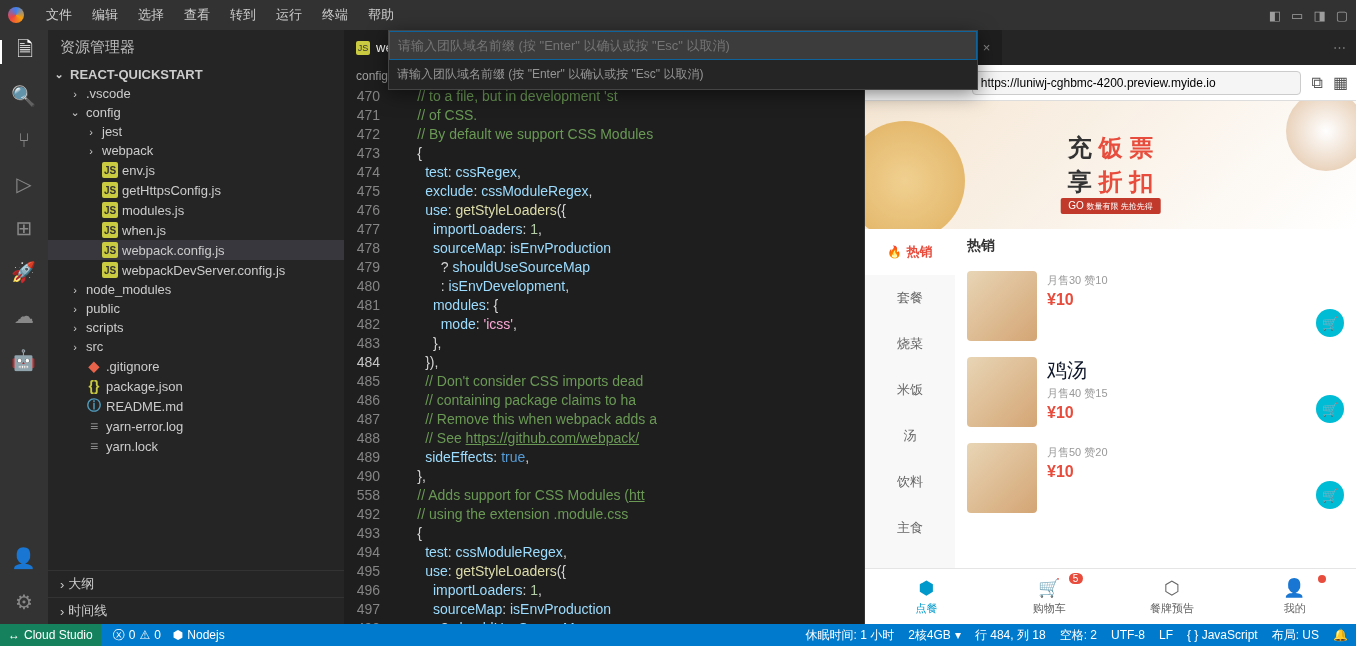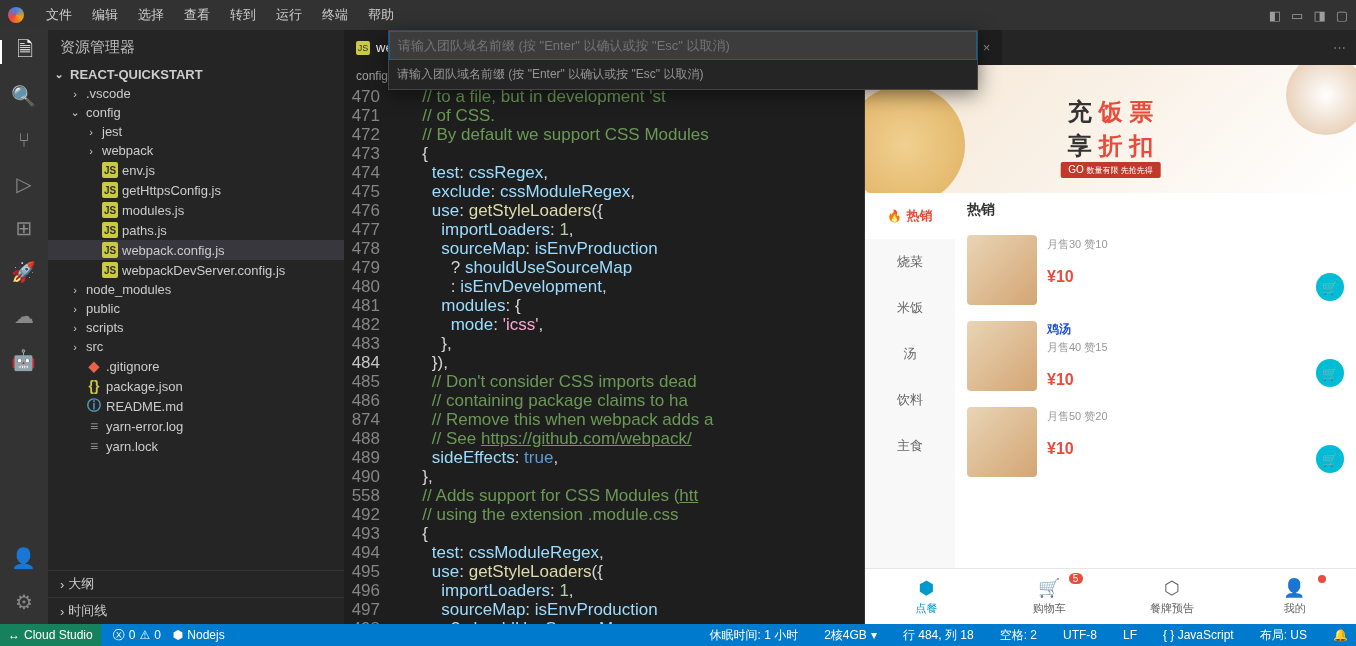--- a/index.html
+++ b/index.html
@@ -29,21 +29,21 @@
 .tree-item .file-icon.git{background:none;color:#e8634a;font-size:14px}
 .indent-1{padding-left:20px}
 .indent-2{padding-left:36px}
 .sidebar-section{padding:4px 12px;border-top:1px solid #333;display:flex;align-items:center;gap:4px}
 .editor-area{flex:1;display:flex;flex-direction:column;background:#1e1e1e;min-width:0}
 .tabs{height:35px;background:#252526;display:flex;align-items:center}
 .tab{padding:0 12px;height:100%;display:flex;align-items:center;gap:6px;background:#1e1e1e;border-right:1px solid #252526;font-size:13px}
 .tab-rest{margin-left:auto;padding:0 10px;color:#888}
 .breadcrumb{padding:4px 12px;font-size:12px;color:#a0a0a0;display:flex;gap:4px;align-items:center;white-space:nowrap;overflow:hidden}
 .breadcrumb .sep{color:#666}
-.code-area{flex:1;display:flex;overflow:hidden;font-family:Consolas,Monaco,monospace;font-size:17px;line-height:19px}
+.code-area{flex:1;display:flex;overflow:hidden;font-family:Consolas,Monaco,monospace;font-size:14px;line-height:19px}
 .line-numbers{width:50px;text-align:right;color:#858585;padding-right:14px;user-select:none}
 .line-numbers .ln.current{color:#c6c6c6}
 .code{flex:1;white-space:pre;overflow:hidden}
 .code .c{color:#6a9955}
 .code .p{color:#d4d4d4}
 .code .k{color:#9cdcfe}
 .code .v{color:#9cdcfe}
 .code .f{color:#dcdcaa}
 .code .n{color:#b5cea8}
 .code .s{color:#f9a8d4}
@@ -61,34 +61,34 @@
 .food-main{flex:1;display:flex;overflow:hidden}
 .cat-list{width:90px;background:#f8f8f8;display:flex;flex-direction:column}
 .cat-item{padding:14px 0;text-align:center;font-size:13px;color:#666;cursor:pointer}
 .cat-item.active{background:#fff;color:#e74c3c;font-weight:bold;display:flex;align-items:center;justify-content:center;gap:4px}
 .cat-item.active::before{content:"🔥";font-size:12px}
 .product-area{flex:1;overflow-y:auto;background:#fff}
 .section-title{padding:8px 12px;font-size:14px;font-weight:bold;color:#333}
 .product{display:flex;padding:8px 12px;gap:10px;position:relative}
 .product-img{width:70px;height:70px;background:linear-gradient(135deg,#e8d5b5,#d4a574);border-radius:4px}
 .product-info{flex:1}
-.product-name{font-size:12px;color:#1d4ed8;font-weight:700}
+.product-name{font-size:20px;color:#0f172a;font-weight:400}
 .product-sales{font-size:11px;color:#999;margin-top:2px}
-.product-price{color:#e74c3c;font-size:16px;font-weight:bold;margin-top:16px}
+.product-price{color:#e74c3c;font-size:16px;font-weight:bold;margin-top:3px}
 .product-add{width:28px;height:28px;border-radius:50%;background:#00bcd4;color:#fff;display:flex;align-items:center;justify-content:center;position:absolute;right:12px;bottom:12px;cursor:pointer}
 .bottom-nav{height:56px;border-top:1px solid #e5e5e5;display:flex}
 .nav-item{flex:1;display:flex;flex-direction:column;align-items:center;justify-content:center;gap:2px;font-size:11px;color:#666;cursor:pointer;position:relative}
 .nav-item.active{color:#0099cc}
 .nav-item .nav-icon{font-size:18px}
 .nav-badge{position:absolute;top:4px;right:28px;background:#e74c3c;color:#fff;font-size:10px;border-radius:8px;padding:0 4px;min-width:14px;text-align:center}
 .nav-dot{position:absolute;top:6px;right:30px;width:8px;height:8px;background:#e74c3c;border-radius:50%}
 .status-bar{height:22px;background:#007acc;display:flex;align-items:center;color:#fff;font-size:12px;padding:0 8px;gap:12px}
 .status-bar .sb-item{display:flex;align-items:center;gap:4px;cursor:pointer}
 .status-bar .cs{background:#16825d;height:100%;display:flex;align-items:center;padding:0 8px;margin-left:-8px}
-.status-bar .right{margin-left:auto;display:flex;gap:26px}
+.status-bar .right{margin-left:auto;display:flex;gap:14px}
 .modal{position:absolute;top:30px;left:388px;width:590px;background:#252526;border:1px solid #454545;box-shadow:0 4px 20px rgba(0,0,0,0.5);z-index:100}
 .modal input{width:100%;background:#3c3c3c;border:1px solid #0e639c;color:#ccc;padding:6px 8px;font-size:13px;outline:none}
 .modal .hint{padding:6px 8px;color:#969696;font-size:12px}
 .preview-tab-header{height:35px;background:#252526;display:flex;align-items:center;color:#ccc}
 .preview-tab{padding:0 12px;height:100%;display:flex;align-items:center;gap:6px;background:#1e1e1e;font-size:13px}
 </style>
 </head>
 <body>
 
 <div class="titlebar">
@@ -162,21 +162,21 @@
             <span>getHttpsConfig.js</span>
           </div>
           <div class="tree-item indent-2">
             <span class="chevron"></span>
             <span class="file-icon js">JS</span>
             <span>modules.js</span>
           </div>
           <div class="tree-item indent-2">
             <span class="chevron"></span>
             <span class="file-icon js">JS</span>
-            <span>paths.js</span>
+            <span>when.js</span>
           </div>
           <div class="tree-item indent-2 selected">
             <span class="chevron"></span>
             <span class="file-icon js">JS</span>
             <span>webpack.config.js</span>
           </div>
           <div class="tree-item indent-2">
             <span class="chevron"></span>
             <span class="file-icon js">JS</span>
             <span>webpackDevServer.config.js</span>
@@ -269,21 +269,21 @@
           <div class="ln">477</div>
           <div class="ln">478</div>
           <div class="ln">479</div>
           <div class="ln">480</div>
           <div class="ln">481</div>
           <div class="ln">482</div>
           <div class="ln">483</div>
           <div class="ln current">484</div>
           <div class="ln">485</div>
           <div class="ln">486</div>
-          <div class="ln">874</div>
+          <div class="ln">487</div>
           <div class="ln">488</div>
           <div class="ln">489</div>
           <div class="ln">490</div>
           <div class="ln">558</div>
           <div class="ln">492</div>
           <div class="ln">493</div>
           <div class="ln">494</div>
           <div class="ln">495</div>
           <div class="ln">496</div>
           <div class="ln">497</div>
@@ -295,32 +295,42 @@
   </div>
 
   <div class="preview">
     <div class="preview-tab-header">
       <div class="preview-tab">
         <span>预览 (node:4200)</span>
         <span style="opacity:0.6">×</span>
       </div>
       <div style="margin-left:auto;padding:0 10px;color:#888">⋯</div>
     </div>
+    <div class="preview-toolbar">
+      <span class="icon">↗</span>
+      <span class="icon">←</span>
+      <span class="icon">→</span>
+      <span class="icon">⟳</span>
+      <input value="https://luniwj-cghbmc-4200.preview.myide.io" style="">
+      <span class="icon">⧉</span>
+      <span class="icon">▦</span>
+    </div>
     <div class="banner">
       <div class="banner-deco" style="left:-20px;top:20px;width:120px;height:120px;background:radial-gradient(#f0d090,#e0b060)"></div>
       <div class="banner-deco" style="right:-10px;top:-10px;width:80px;height:80px;background:radial-gradient(#fff,#e0c0a0)"></div>
       <div class="banner-text">
         <div><span>充</span> <span class="red">饭 票</span></div>
         <div><span>享</span> <span class="red">折 扣</span></div>
       </div>
       <div class="go"><span>GO</span> <span style="font-size:8px">数量有限 先抢先得</span></div>
     </div>
     <div class="food-main">
       <div class="cat-list" id="cat-container">
           <div class="cat-item active">热销</div>
+          <div class="cat-item">套餐</div>
           <div class="cat-item">烧菜</div>
           <div class="cat-item">米饭</div>
           <div class="cat-item">汤</div>
           <div class="cat-item">饮料</div>
           <div class="cat-item">主食</div>
         </div>
       <div class="product-area">
         <div class="section-title">热销</div>
         <div id="products-container">
             <div class="product">

